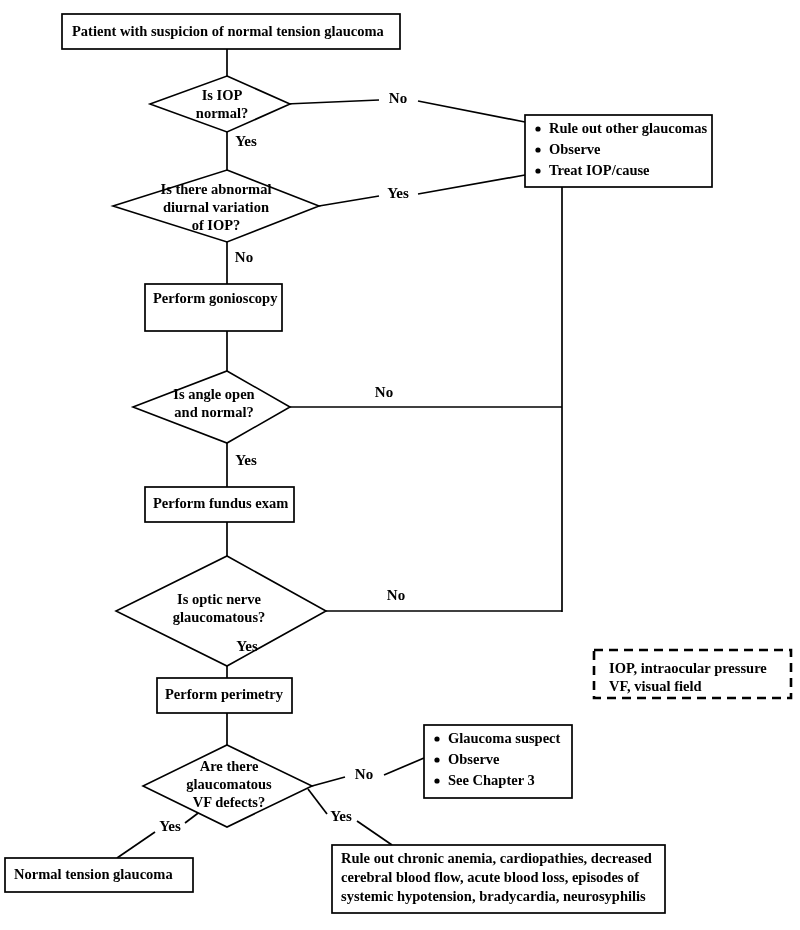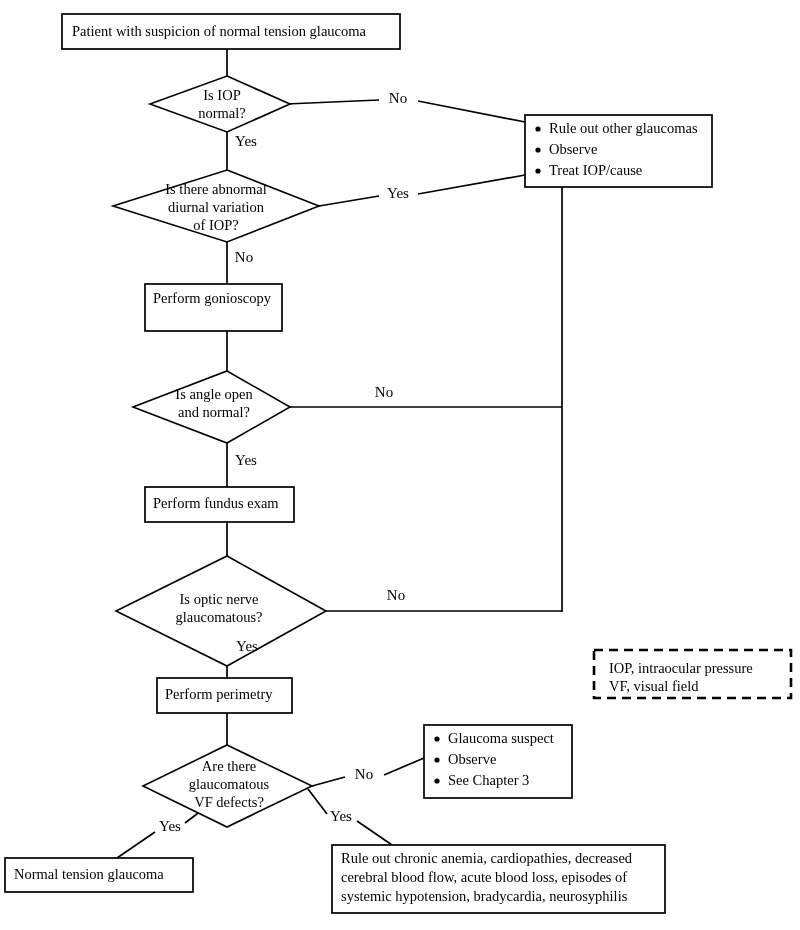--- a/index.html
+++ b/index.html
@@ -11,20 +11,21 @@
     width: 800px;
     height: 930px;
     font-family: "Liberation Serif", "DejaVu Serif", serif;
     color: #000000;
     overflow: hidden;
   }
   #chart-root {
     position: relative;
     width: 688px;
     height: 930px;
+    font-weight: bold;
   }
   svg#flow {
     position: absolute;
     top: 0;
     left: 0;
     width: 800px;
     height: 930px;
   }
   .shape-line {
     fill: #ffffff;

